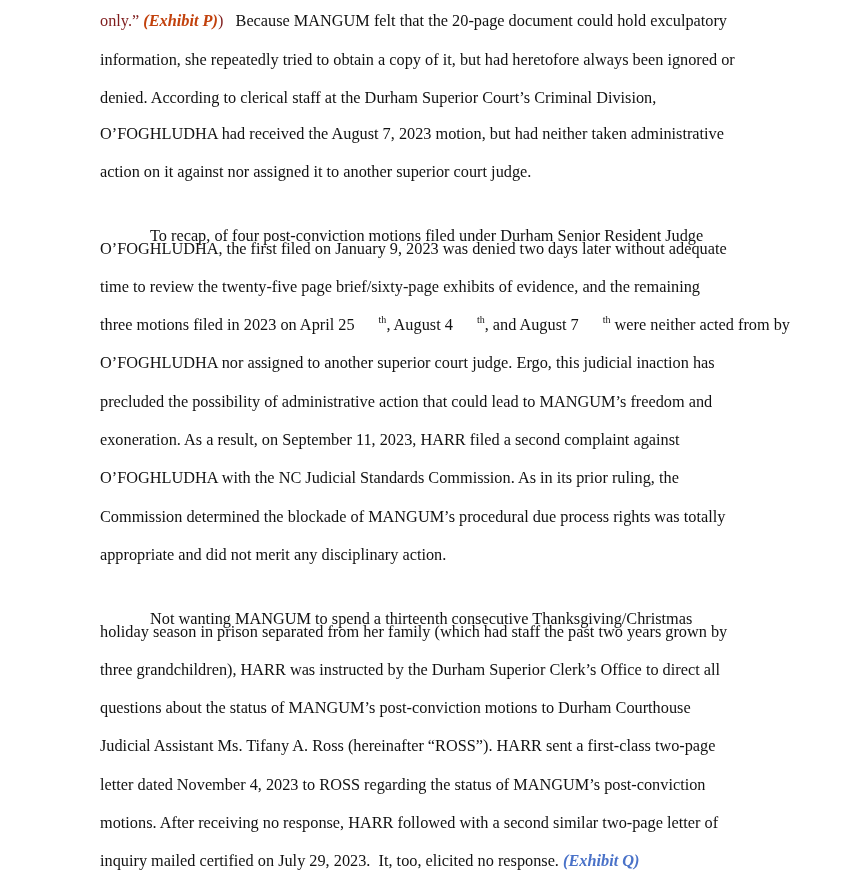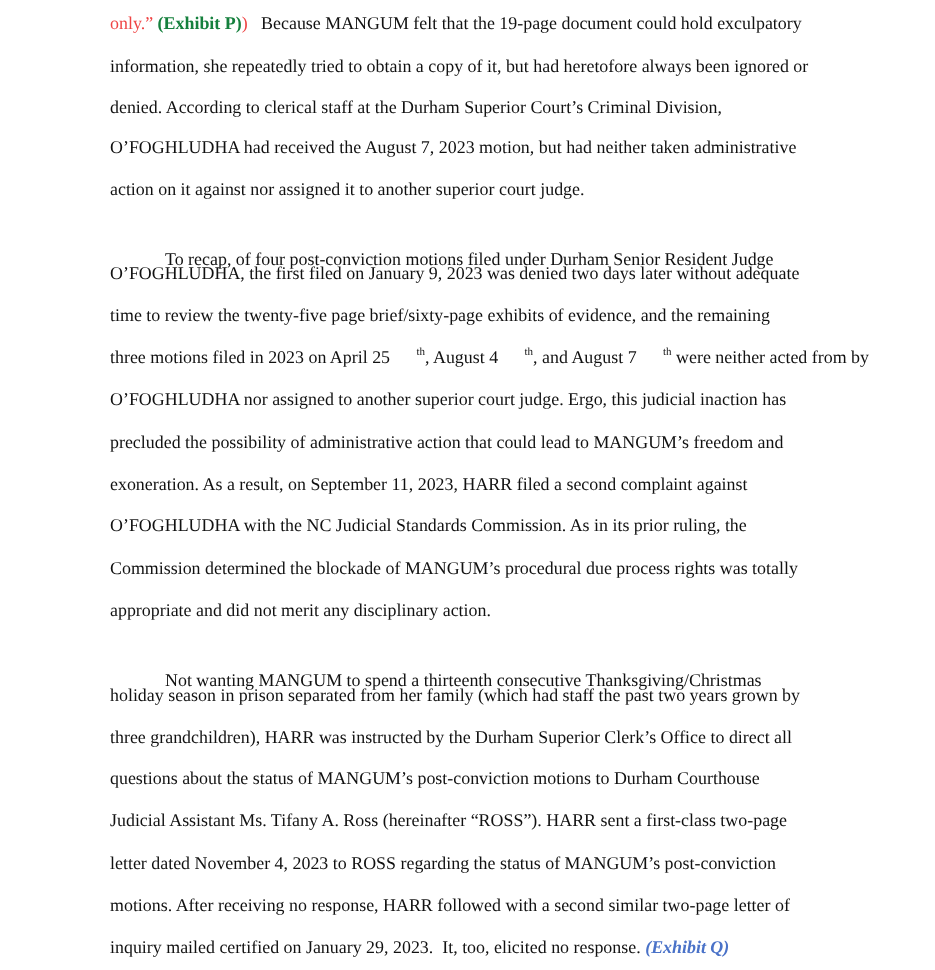--- a/index.html
+++ b/index.html
@@ -7,32 +7,32 @@
     .page {
       position: absolute; left: 100px; top: 0; width: 660px;
       font-family: "Liberation Serif", serif;
       font-size: 16.3px; color: #111111;
     }
     .line {
       position: absolute; left: 0; white-space: nowrap;
       height: 22px; line-height: 22px;
     }
     .indent { left: 50px; margin-top: 26px; }
-    .faded { color: #ef4444; }
-    .exh-faded { color: #15803d; font-weight: bold; text-align: center; }
+    .faded { color: #7f1d1d; }
+    .exh-faded { color: #c2410c; font-style: italic; font-weight: bold; text-align: center; }
     .exh { color: #4a72c8; font-style: italic; font-weight: bold; }
     sup { font-size: 10px; vertical-align: 0; position: relative; top: -7px; margin-left: 24px; }
   </style>
 </head>
 <body>
 
 <div class="page">
 
   <div class="line" style="top:10px">
-    <span class="faded">only.” </span><span class="exh-faded">(Exhibit P)</span><span class="faded">)</span><span style="white-space:pre">   Because MANGUM felt that the 19-page document could hold exculpatory</span>
+    <span class="faded">only.” </span><span class="exh-faded">(Exhibit P)</span><span class="faded">)</span><span style="white-space:pre">   Because MANGUM felt that the 20-page document could hold exculpatory</span>
   </div>
   <div class="line" style="top:49px">information, she repeatedly tried to obtain a copy of it, but had heretofore always been ignored or</div>
   <div class="line" style="top:87px">denied.  According to clerical staff at the Durham Superior Court’s Criminal Division,</div>
   <div class="line" style="top:123px">O’FOGHLUDHA had received the August 7, 2023 motion, but had neither taken administrative</div>
   <div class="line" style="top:161px">action on it against nor assigned it to another superior court judge.</div>
 
   <div class="line indent" style="top:199px">To recap, of four post-conviction motions filed under Durham Senior Resident Judge</div>
   <div class="line" style="top:238px">O’FOGHLUDHA, the first filed on January 9, 2023 was denied two days later without adequate</div>
   <div class="line" style="top:276px">time to review the twenty-five page brief/sixty-page exhibits of evidence, and the remaining</div>
   <div class="line" style="top:314px">
@@ -46,15 +46,15 @@
   <div class="line" style="top:544px">appropriate and did not merit any disciplinary action.</div>
 
   <div class="line indent" style="top:582px">Not wanting MANGUM to spend a thirteenth consecutive Thanksgiving/Christmas</div>
   <div class="line" style="top:621px">holiday season in prison separated from her family (which had staff the past two years grown by</div>
   <div class="line" style="top:659px">three grandchildren), HARR was instructed by the Durham Superior Clerk’s Office to direct all</div>
   <div class="line" style="top:697px">questions about the status of MANGUM’s post-conviction motions to Durham Courthouse</div>
   <div class="line" style="top:735px">Judicial Assistant Ms. Tifany A. Ross (hereinafter “ROSS”).  HARR sent a first-class two-page</div>
   <div class="line" style="top:774px">letter dated November 4, 2023 to ROSS regarding the status of MANGUM’s post-conviction</div>
   <div class="line" style="top:812px">motions.  After receiving no response, HARR followed with a second similar two-page letter of</div>
   <div class="line" style="top:850px">
-    <span style="white-space:pre">inquiry mailed certified on January 29, 2023.  It, too, elicited no response. </span><span class="exh">(Exhibit Q)</span>
+    <span style="white-space:pre">inquiry mailed certified on July 29, 2023.  It, too, elicited no response. </span><span class="exh">(Exhibit Q)</span>
   </div>
 </div>
 
 </body></html>

